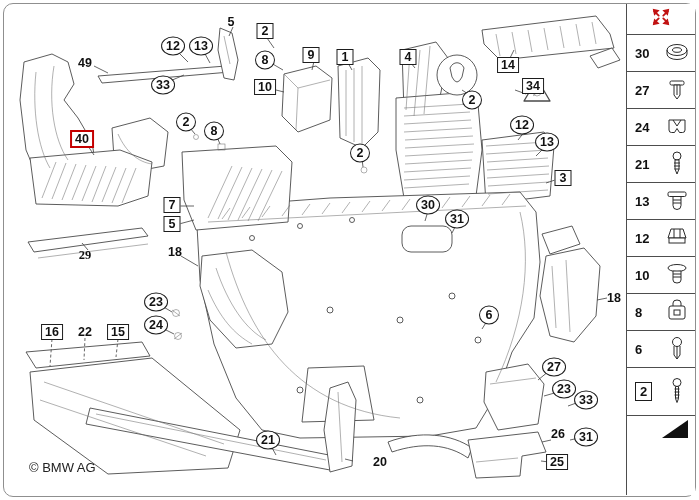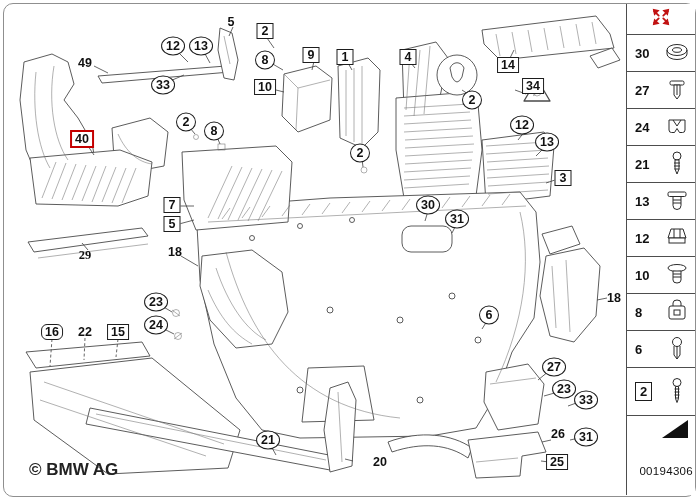--- a/index.html
+++ b/index.html
@@ -15,21 +15,21 @@
   .callout.red-box{border:2px solid #c40000;min-width:22px;height:18px;padding:0 3px}
   .sidebar{position:absolute;left:626px;top:4px;bottom:5px;width:69px;border-left:1.2px solid #4d4d4d;display:flex;flex-direction:column;z-index:2;background:#fff}
   .expand-row{height:31px;display:flex;align-items:center;justify-content:center;border-bottom:1px solid #4d4d4d;cursor:pointer}
   .side-row{height:37px;display:flex;align-items:center;justify-content:space-between;padding:0 5px 0 8px;border-bottom:1px solid #4d4d4d;cursor:pointer;background:#fff}
   .side-row.tall{height:48px}
   .side-label{font-size:13px;font-weight:bold;color:#111;line-height:1}
   .side-label.boxed{border:1.2px solid #1d1d1d;padding:2px 4px}
   .side-icon svg{display:block}
   .corner-row{height:30px;display:flex;align-items:center;justify-content:flex-end;padding-right:5px;cursor:pointer}
   .diag-num{margin-top:auto;font-size:11.5px;color:#111;text-align:right;padding:0 2px 18px 0;letter-spacing:.3px}
-  .copyright{position:absolute;left:29px;top:460px;font-size:17px;font-weight:bold;color:#222;z-index:2}
+  .copyright{position:absolute;left:29px;top:460px;font-size:13px;font-weight:normal;color:#222;z-index:2}
 </style>
 </head>
 <body>
 
 <div class="frame"></div>
 
 <svg id="art" viewBox="0 0 699 500" xmlns="http://www.w3.org/2000/svg">
 
   <g stroke="#4a4a4a" fill="#ffffff" stroke-width="0.9" stroke-linejoin="round">
     <path d="M98,76 L226,66 L230,72 L102,83 Z"></path>
@@ -180,21 +180,21 @@
     <div class="callout circle" style="left: 360px; top: 153px;">2</div>
     <div class="callout box" style="left: 563px; top: 178px;">3</div>
     <div class="callout box" style="left: 172px; top: 205px;">7</div>
     <div class="callout box" style="left: 172px; top: 224px;">5</div>
     <div class="callout circle" style="left: 428px; top: 205px;">30</div>
     <div class="callout circle" style="left: 457px; top: 219px;">31</div>
     <div class="callout plain" style="left: 85px; top: 255px; font-family: Liberation Serif, serif;">29</div>
     <div class="callout plain" style="left: 175px; top: 252px;">18</div>
     <div class="callout circle" style="left: 156px; top: 302px;">23</div>
     <div class="callout circle" style="left: 156px; top: 325px;">24</div>
-    <div class="callout box" style="left: 52px; top: 332px; border-radius: 6px;">16</div>
+    <div class="callout box" style="left: 52px; top: 332px;">16</div>
     <div class="callout plain" style="left: 85px; top: 332px;">22</div>
     <div class="callout box" style="left: 118px; top: 332px;">15</div>
     <div class="callout circle" style="left: 489px; top: 315px;">6</div>
     <div class="callout plain" style="left: 614px; top: 298px;">18</div>
     <div class="callout circle" style="left: 554px; top: 367px;">27</div>
     <div class="callout circle" style="left: 564px; top: 389px;">23</div>
     <div class="callout circle" style="left: 586px; top: 400px;">33</div>
     <div class="callout circle" style="left: 586px; top: 437px;">31</div>
     <div class="callout plain" style="left: 558px; top: 434px;">26</div>
     <div class="callout circle" style="left: 268px; top: 440px;">21</div>
@@ -340,16 +340,15 @@
         </span>
       </div>
     </div>
   <div class="corner-row">
     <span>
       <svg width="30" height="22" viewBox="0 0 30 22">
           <path d="M2,20 L28,20 L28,2 Z" fill="#101010"></path>
         </svg>
     </span>
   </div>
-  <div class="diag-num">00194306</div>
 </div>
 
 <div class="copyright">© BMW AG</div>
 
 </body></html>

